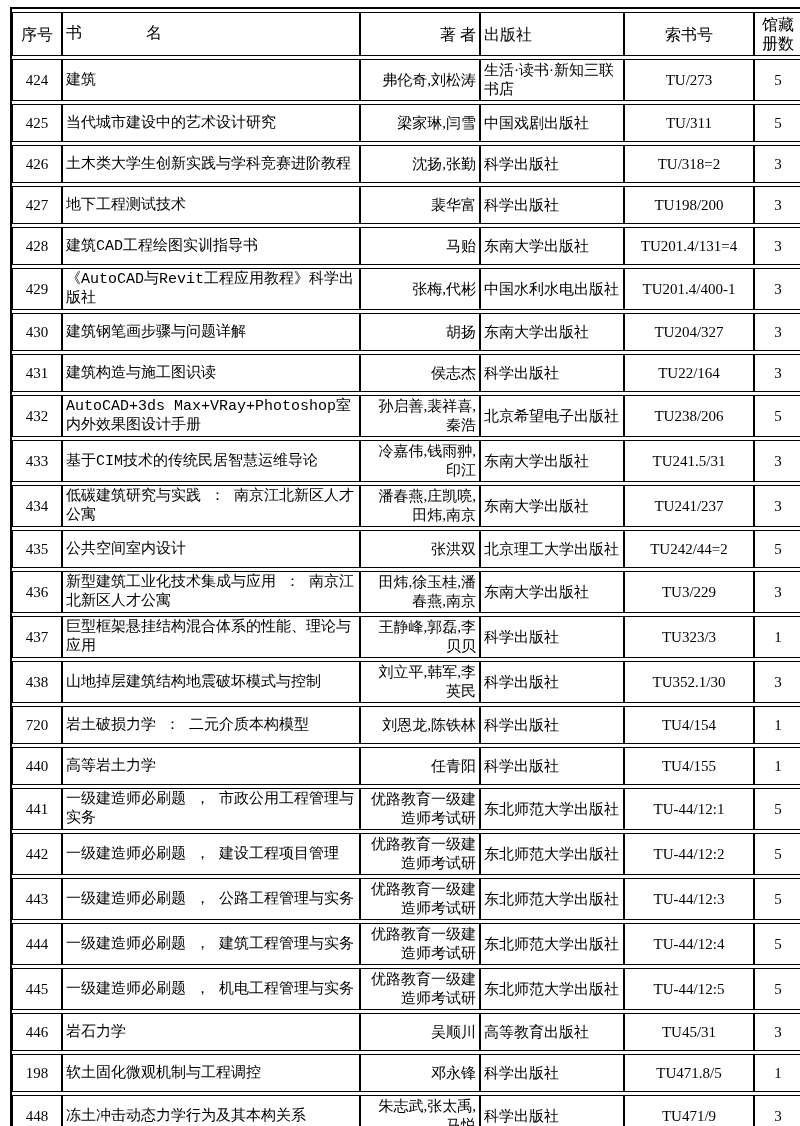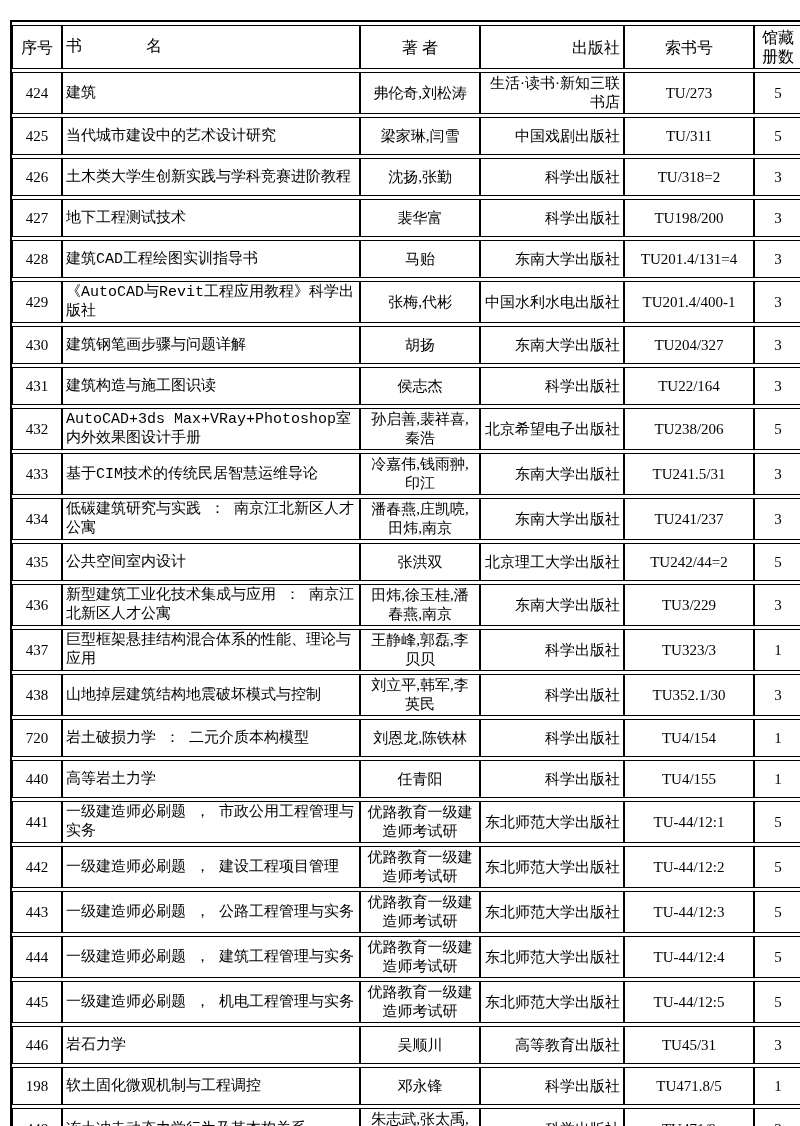--- a/index.html
+++ b/index.html
@@ -7,21 +7,21 @@
     padding: 0;
     background: #ffffff;
     color: #000000;
     font-family: "Liberation Serif", "DejaVu Serif", serif;
   }
   .page {
     width: 800px;
     height: 1126px;
     background: #ffffff;
     box-sizing: border-box;
-    padding: 20px 9px 0 10px;
+    padding: 7px 9px 0 10px;
     overflow: hidden;
   }
   table.book-table {
     width: 772px;
     border-collapse: separate;
     border-spacing: 0 3px;
     border: 2px solid #000000;
     background: #ffffff;
     table-layout: fixed;
   }
@@ -37,22 +37,22 @@
     background: #ffffff;
   }
   thead th {
     font-size: 16px;
     text-align: center;
     height: 40px;
   }
   td { height: 34px; }
   .col-num      { width: 42px;  text-align: center; }
   .col-title    { width: 290px; text-align: left; font-family: Liberation Mono, monospace; }
-  .col-author   { width: 112px; text-align: center; }
-  .col-publisher{ width: 136px; text-align: right; }
+  .col-author   { width: 112px; text-align: right; }
+  .col-publisher{ width: 136px; text-align: left; }
   .col-callno   { width: 122px; text-align: center; }
   .col-copies   { width: 40px;  text-align: center; }
 </style>
 </head>
 <body>
 
 <div class="page">
   <table class="book-table">
     <thead>
       <tr>

